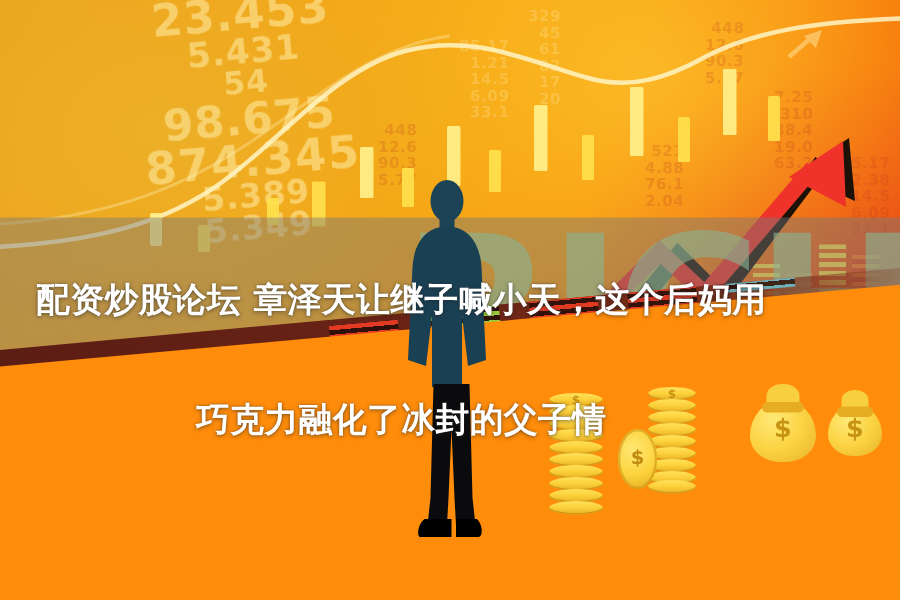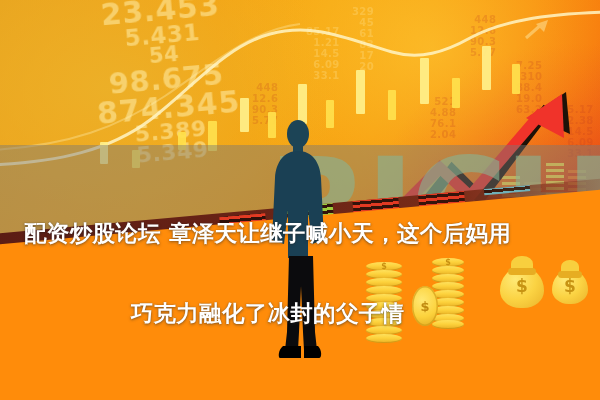--- a/index.html
+++ b/index.html
@@ -160,21 +160,21 @@
   .moneybag .dollar{
     position:absolute;left:50%;top:58%;transform:translate(-50%,-50%);
     font-size:17px;font-weight:700;color:#c79313;
   }
 
   
   #silhouette{position:absolute;left:258px;top:118px;width:80px;height:242px;}
 
   
   #headline{
-    position:absolute;left:0;top:173px;width:535px;
+    position:absolute;left:0;top:140px;width:535px;
     text-align:center;
     color:#ffffff;
     font-weight:700;
     font-size:22.5px;
     line-height:40px;
     letter-spacing:.3px;
     text-shadow:0 1px 3px rgba(40,40,40,.55), 0 0 1px rgba(0,0,0,.4);
     white-space:pre-line;
     user-select:none;
   }

